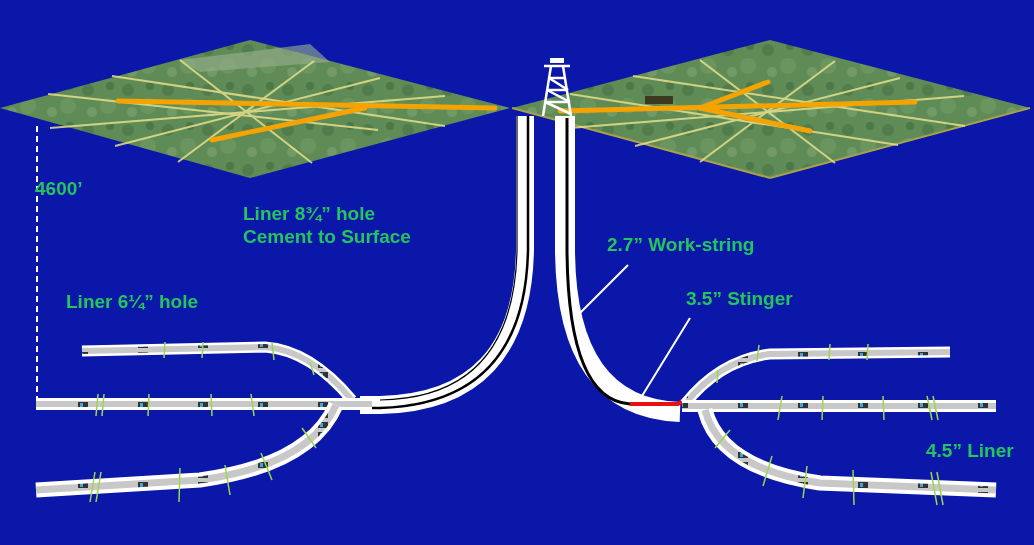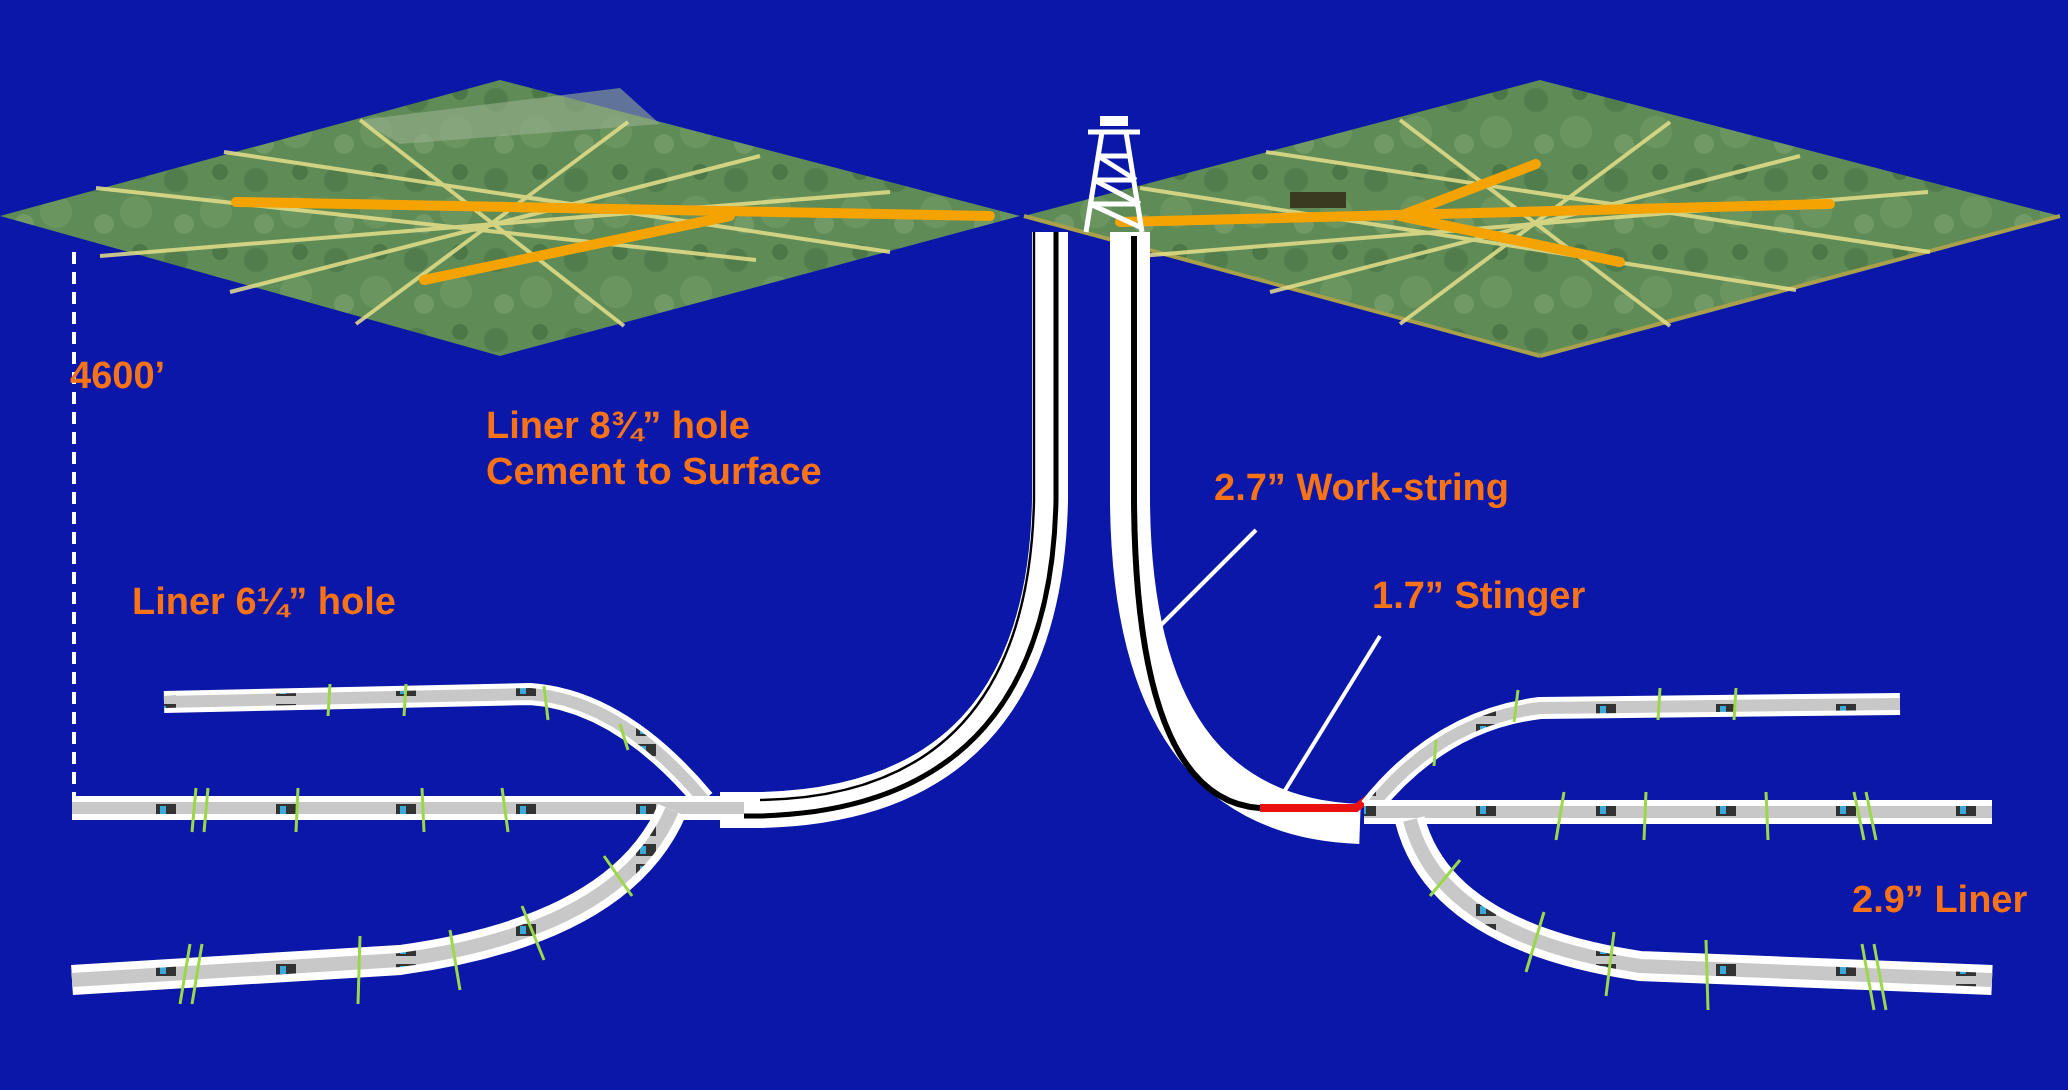--- a/index.html
+++ b/index.html
@@ -4,21 +4,21 @@
   <style>
     html, body { margin: 0; padding: 0; }
     body {
       width: 1034px; height: 545px; overflow: hidden;
       background: #0a17a8;
       font-family: "Liberation Sans", sans-serif;
       position: relative;
     }
     #stage { position: absolute; left: 0; top: 0; width: 1034px; height: 545px; }
     .label {
-      position: absolute; color: #f97316; font-weight: bold;
+      position: absolute; color: #22c55e; font-weight: bold;
       font-family: "Liberation Sans", sans-serif; font-size: 19px; line-height: 23px;
       white-space: nowrap;
     }
     .label div { white-space: nowrap; }
   </style>
 </head>
 <body>
 
 <svg id="stage" viewBox="0 0 1034 545" xmlns="http://www.w3.org/2000/svg">
   <defs>
@@ -169,14 +169,14 @@
 <div class="label" style="left:243px; top:202px;">
   <div>Liner 8¾” hole</div>
   <div>Cement to Surface</div>
 </div>
 
 <div class="label" style="left:66px; top:290px;">
   <div>Liner 6¼” hole</div>
 </div>
 
 <div class="label" style="left:607px; top:233px;">2.7” Work-string</div>
-<div class="label" style="left:686px; top:287px;">1.7” Stinger</div>
-<div class="label" style="left:926px; top:439px;">2.9” Liner</div>
+<div class="label" style="left:686px; top:287px;">3.5” Stinger</div>
+<div class="label" style="left:926px; top:439px;">4.5” Liner</div>
 
 </body></html>

